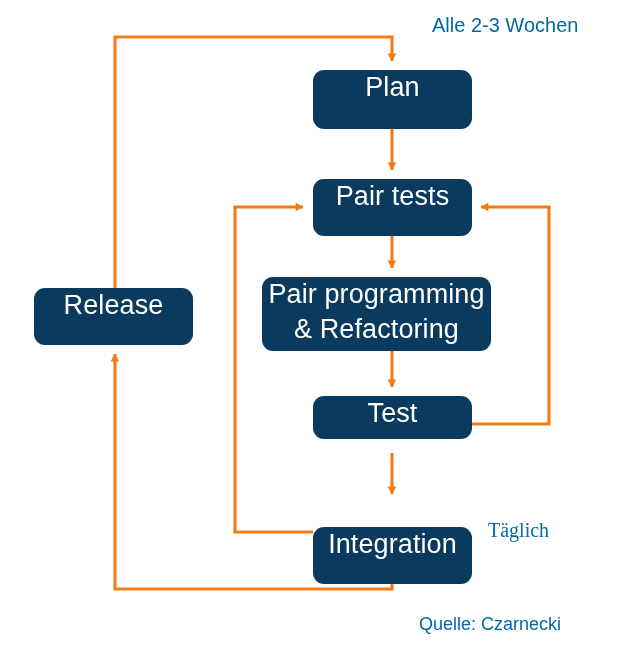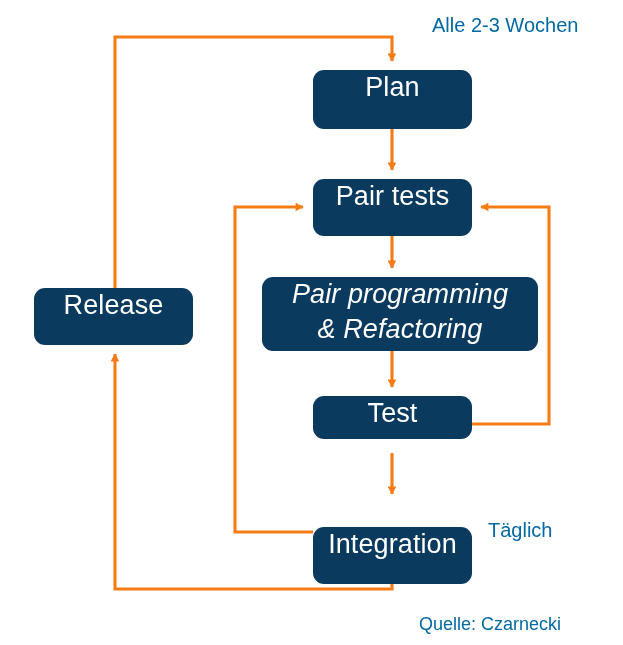--- a/index.html
+++ b/index.html
@@ -100,36 +100,36 @@
   </svg>
 
   <div class="node" style="left:313px; top:70px; width:159px; height:59px;">
     <span class="node-label">Plan</span>
   </div>
 
   <div class="node" style="left:313px; top:179px; width:159px; height:57px;">
     <span class="node-label">Pair tests</span>
   </div>
 
-  <div class="node" style="left:262px; top:277px; width:276px; height:74px;font-style:italic;">
+  <div class="node" style="left:262px; top:277px; width:229px; height:74px;">
     <span class="node-label">Pair programming
 &amp; Refactoring</span>
   </div>
 
   <div class="node" style="left:313px; top:396px; width:159px; height:43px;">
     <span class="node-label">Test</span>
   </div>
 
   <div class="node" style="left:313px; top:527px; width:159px; height:57px;">
     <span class="node-label">Integration</span>
   </div>
 
   <div class="node" style="left:34px; top:288px; width:159px; height:57px;">
     <span class="node-label">Release</span>
   </div>
 
   <div class="caption" style="left:432px; top:14px; font-size:20px;">Alle 2-3 Wochen</div>
 
-  <div class="caption" style="left:488px; top:519px; font-size:20px;">Täglich</div>
+  <div class="caption" style="left:488px; top:519px; font-size:20px;font-family:Liberation Serif, serif;">Täglich</div>
 
   <div class="caption" style="left:419px; top:614px; font-size:18px;">Quelle: Czarnecki</div>
 
 </div>
 
 </body></html>

